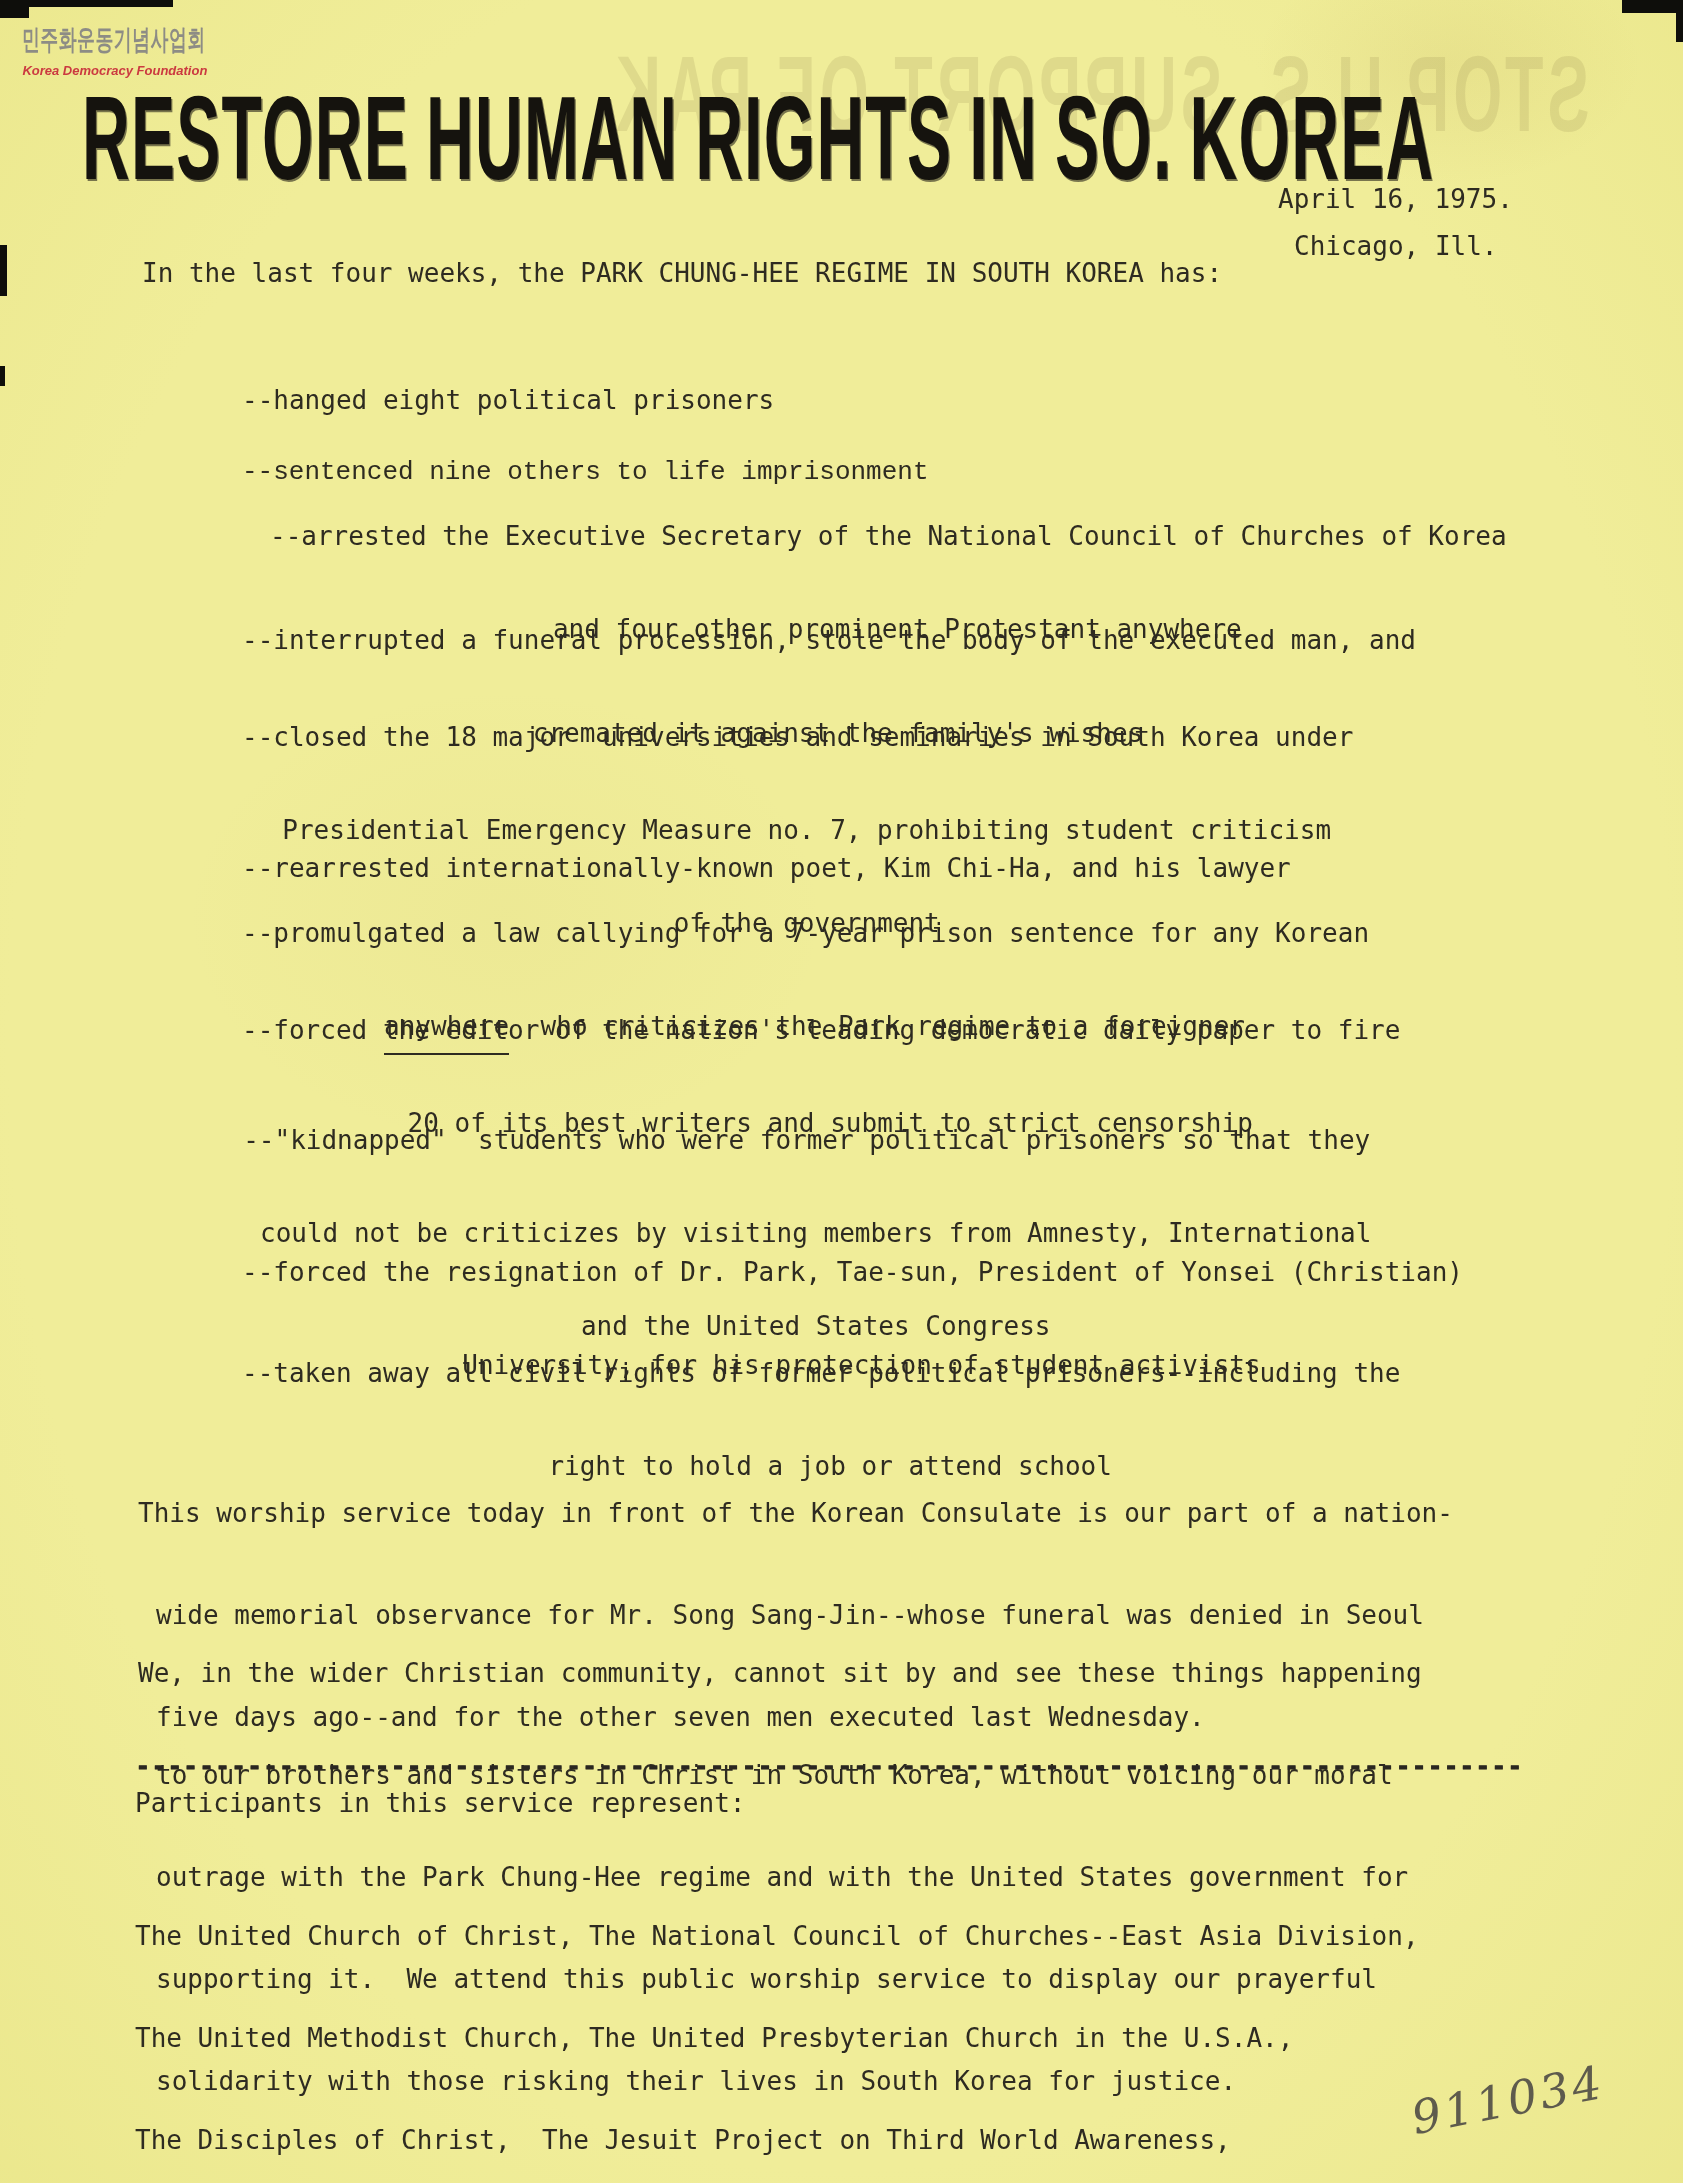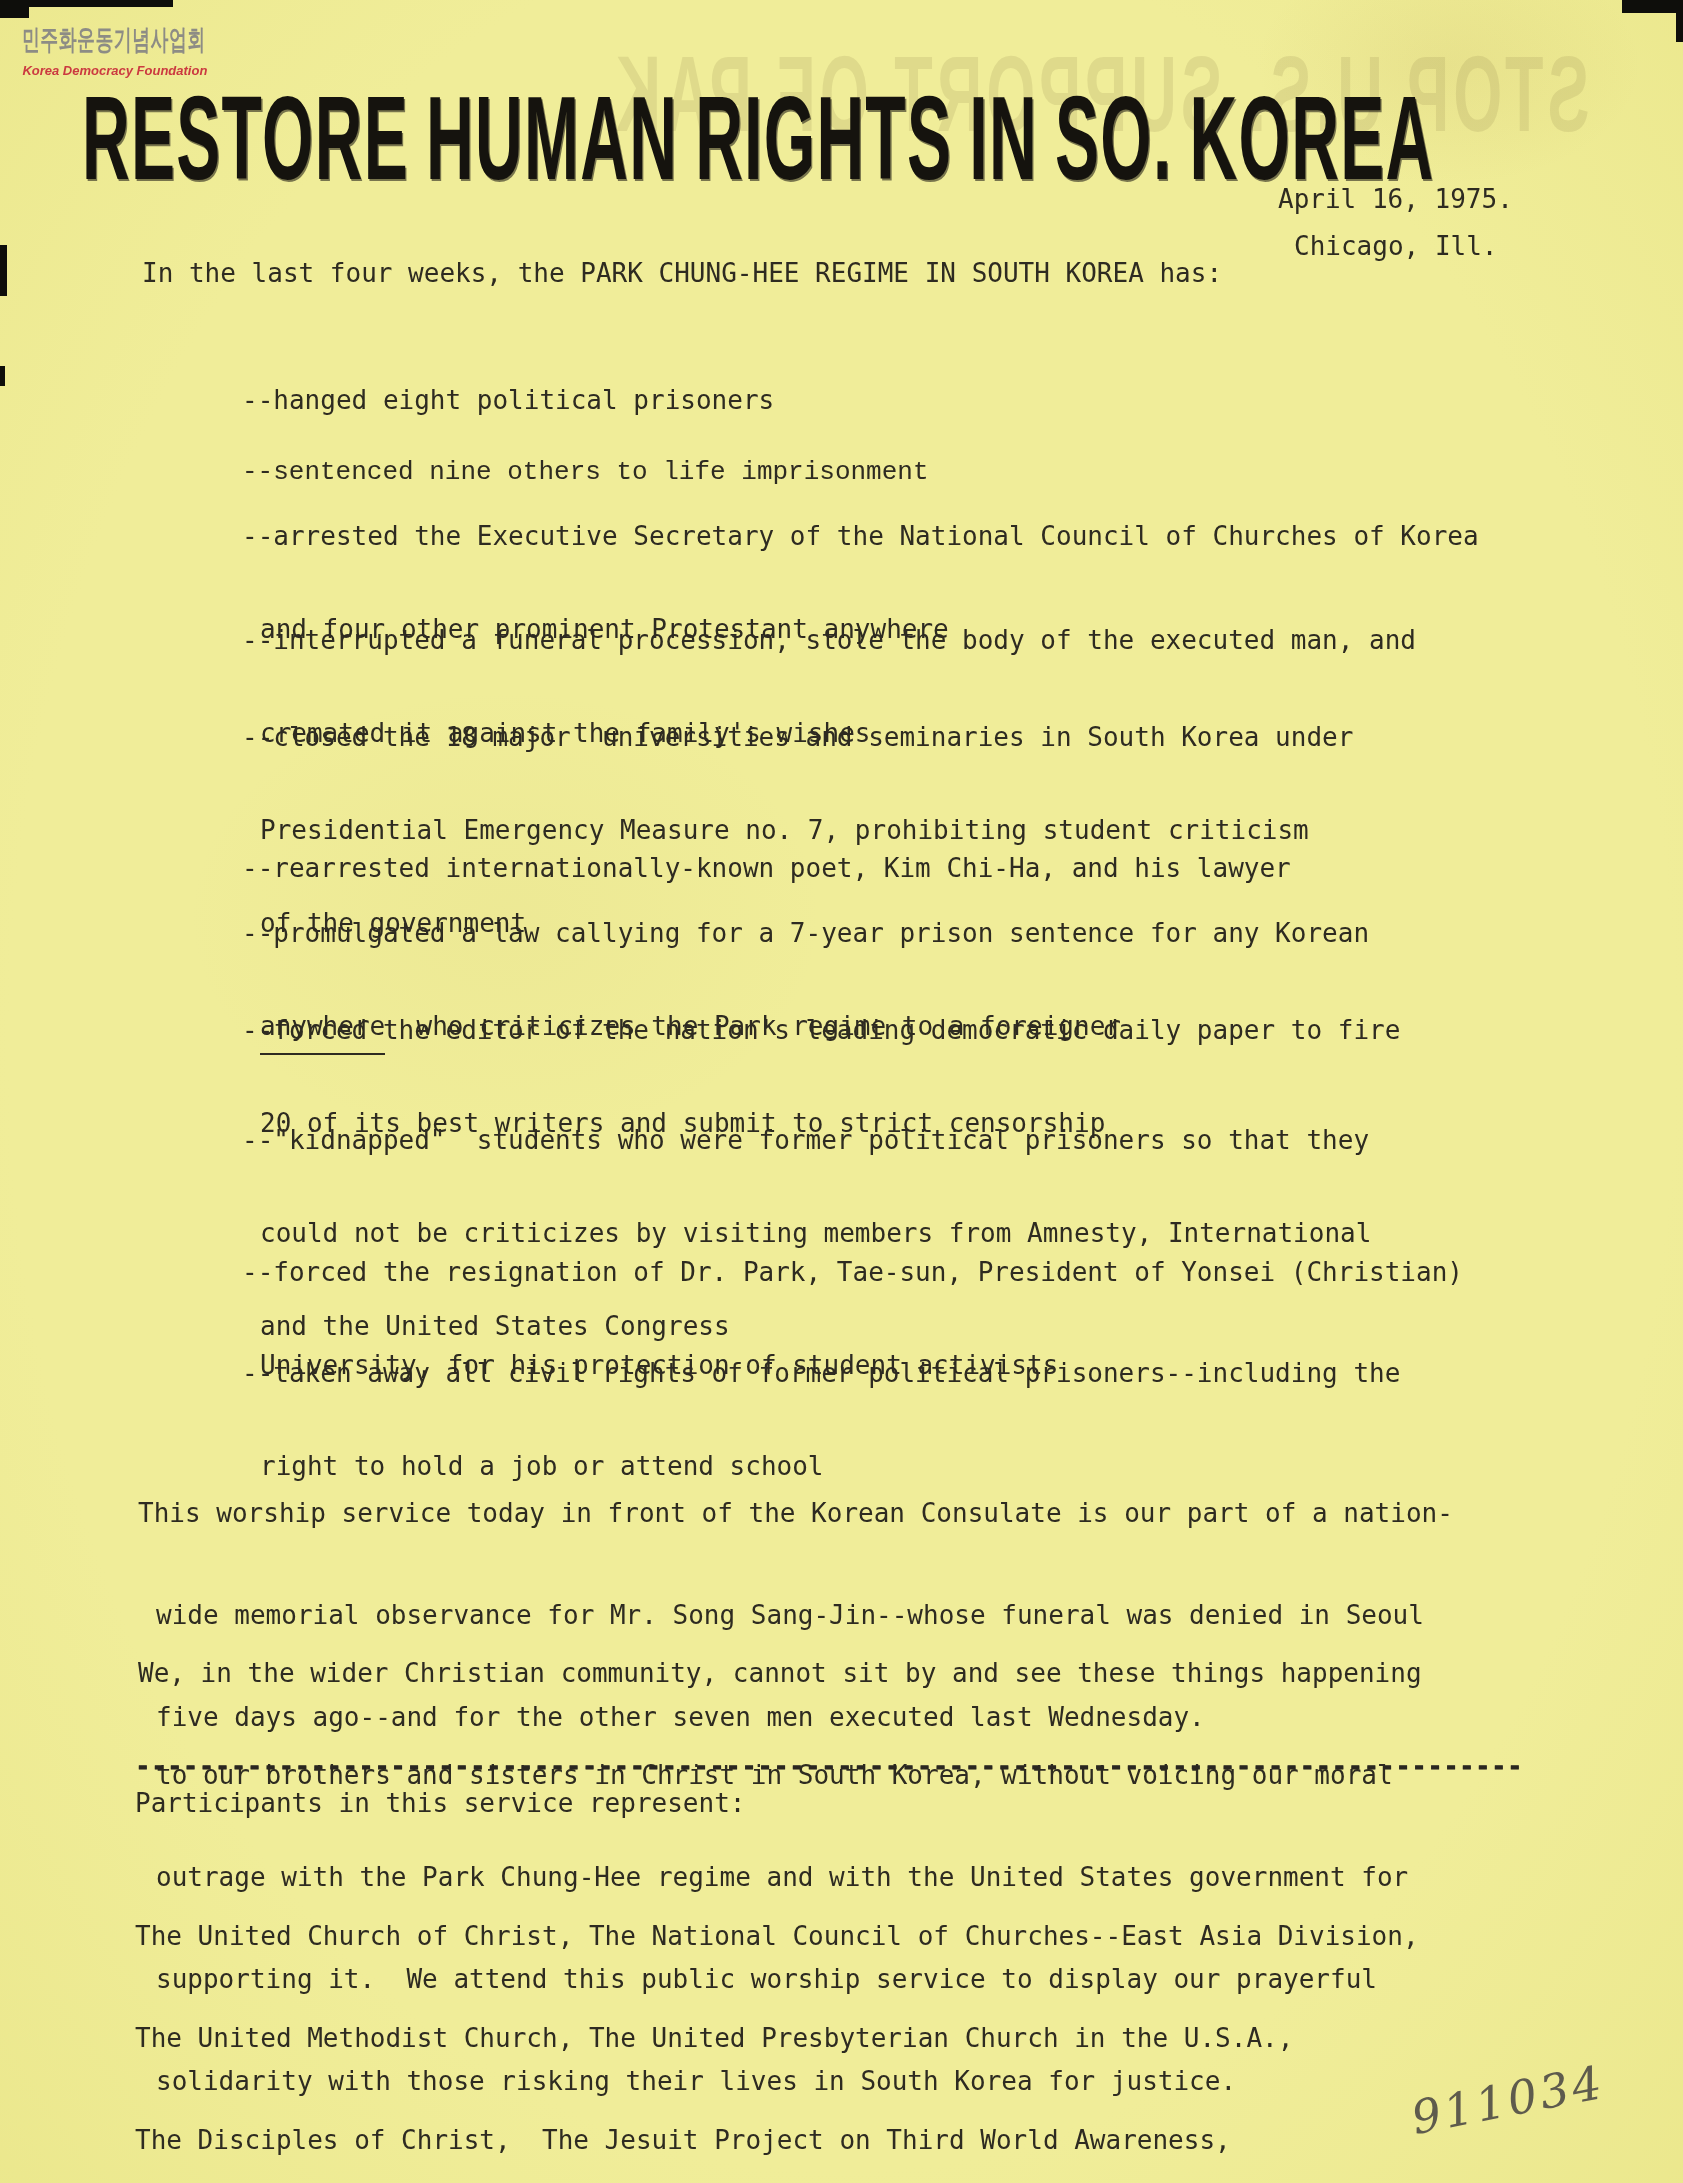--- a/index.html
+++ b/index.html
@@ -41,23 +41,23 @@
     font-size:66px; letter-spacing:1.3px; word-spacing:-2.6px; line-height:1;
     color:#15130e; white-space:nowrap;
     transform:scaleY(1.8); transform-origin:left top;
     text-shadow: 1.3px 1.3px 0 rgba(21,19,14,0.55);
   }
 
   .date-1 { left:1278px; top:184px; }
   .date-2 { left:1294px; top:231px; }
   .intro  { left:142px;  top:258px; }
 
-  .bullet { left:242px; font-size:26px; line-height:31px; white-space:pre; }
+  .bullet { left:242px; font-size:26px; line-height:31px; white-space:pre;text-align:center; }
   .bullet .cont { margin-left:18px; }
-  .b1  { top:323px; }  .b2  { top:395px;font-family:Liberation Mono, monospace; }  .b3  { top:459px; }
+  .b1  { top:323px; }  .b2  { top:395px;font-family:Liberation Mono, monospace; }  .b3  { top:459px;margin-left:28px; }
   .b4  { top:563px; }  .b5  { top:660px; } .b6  { top:791px; }
   .b7  { top:856px; } .b8  { top:953px; } .b9  { top:1063px; }
   .b10 { top:1195px; } .b11 { top:1296px; }
   .ul { display:inline-block; border-bottom:2.6px solid #2e2b21; padding-bottom:11px; }
 
   .para { left:138px; font-size:26px; line-height:34px; white-space:pre; }
   .para .cont { margin-left:18px; }
   .p1 { top:1428px; }
   .p2 { top:1588px; }
 

